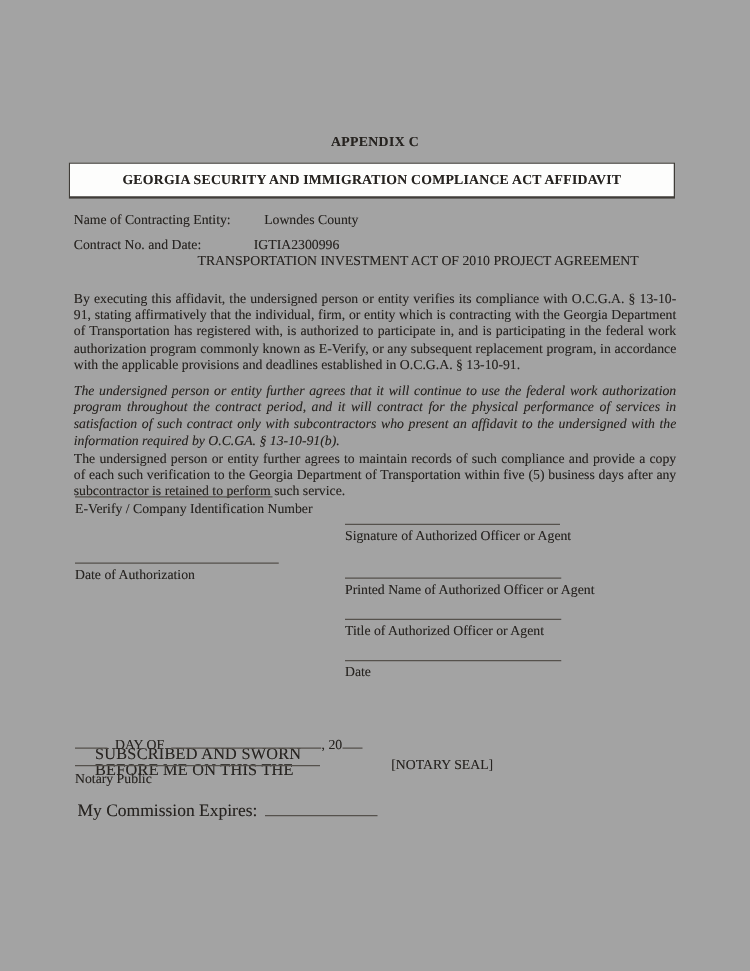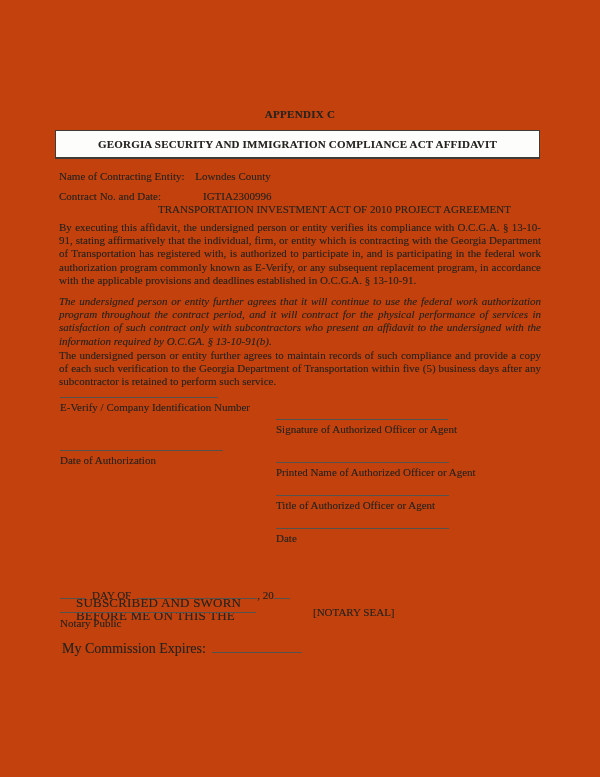--- a/index.html
+++ b/index.html
@@ -4,21 +4,21 @@
 <style>
   html, body {
     margin: 0;
     padding: 0;
     background: #ffffff;
   }
   .page {
     position: relative;
     width: 600px;
     height: 777px;
-    background: #c2410c;
+    background: #a3a3a3;
     font-family: "Liberation Serif", serif;
     color: #262320;
     overflow: hidden;
     text-shadow: 0 0 0.4px rgba(40,35,30,0.35);
   }
   .abs { position: absolute; }
   .center { left: 0; width: 100%; text-align: center; }
   .bold { font-weight: bold; }
   .appendix-heading {
     top: 108px;
@@ -34,31 +34,32 @@
     border-bottom-width: 2px;
     text-align: center;
     line-height: 26px;
     font-size: 11px;
     font-weight: bold;
     letter-spacing: 0.2px;
     background: #fdfdfc;
   }
   .field-row { font-size: 11px; }
   .entity-row { left: 59px; top: 170px; }
-  .entity-value { margin-left: 8px; }
+  .entity-value { margin-left: 24px; }
   .contract-label { left: 59px; top: 190px; }
   .contract-number { left: 203px; top: 190px; text-align: center; }
   .contract-name { left: 158px; top: 203px; }
   .para {
     left: 59px;
     width: 482px;
     font-size: 11px;
     line-height: 13.2px;
     text-align: justify;
     text-justify: inter-word;
+    margin-top: 12px;
   }
   .para1 { top: 221px; }
   .para2 { top: 295px; font-style: italic; }
   .para3 { top: 349px; }
   .sig-line {
     border-bottom: 1px solid #55514c;
     height: 0;
   }
   .sig-label {
     font-size: 11px;

